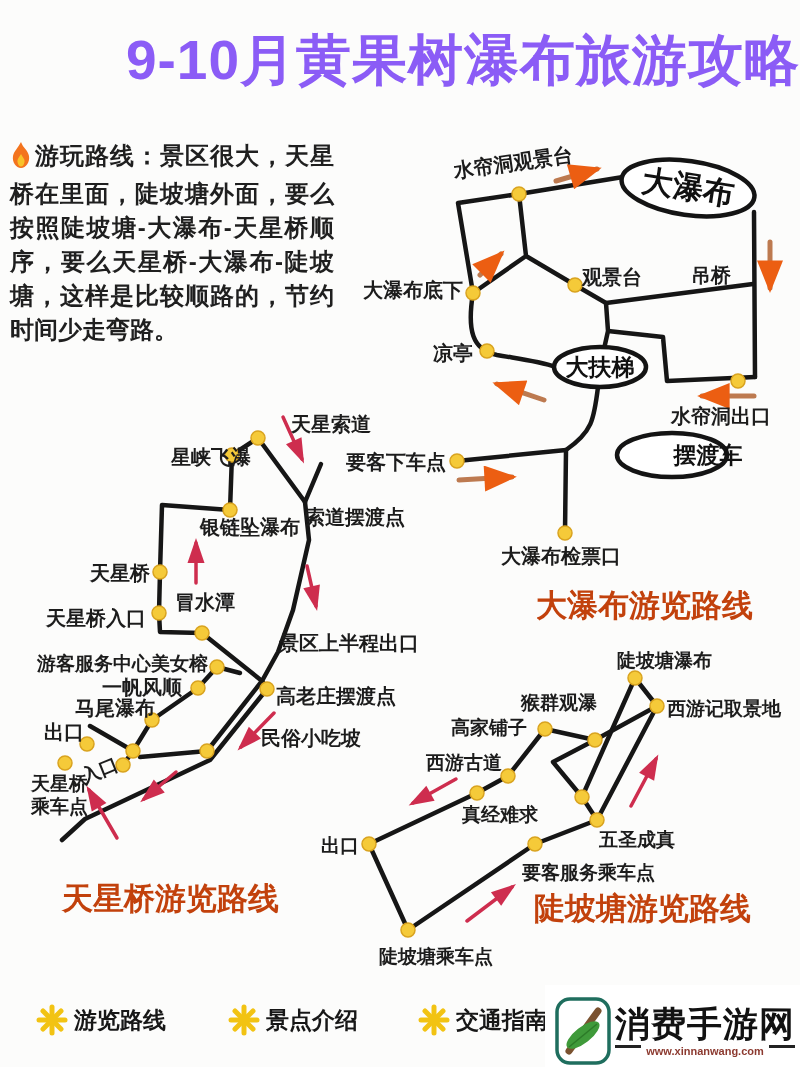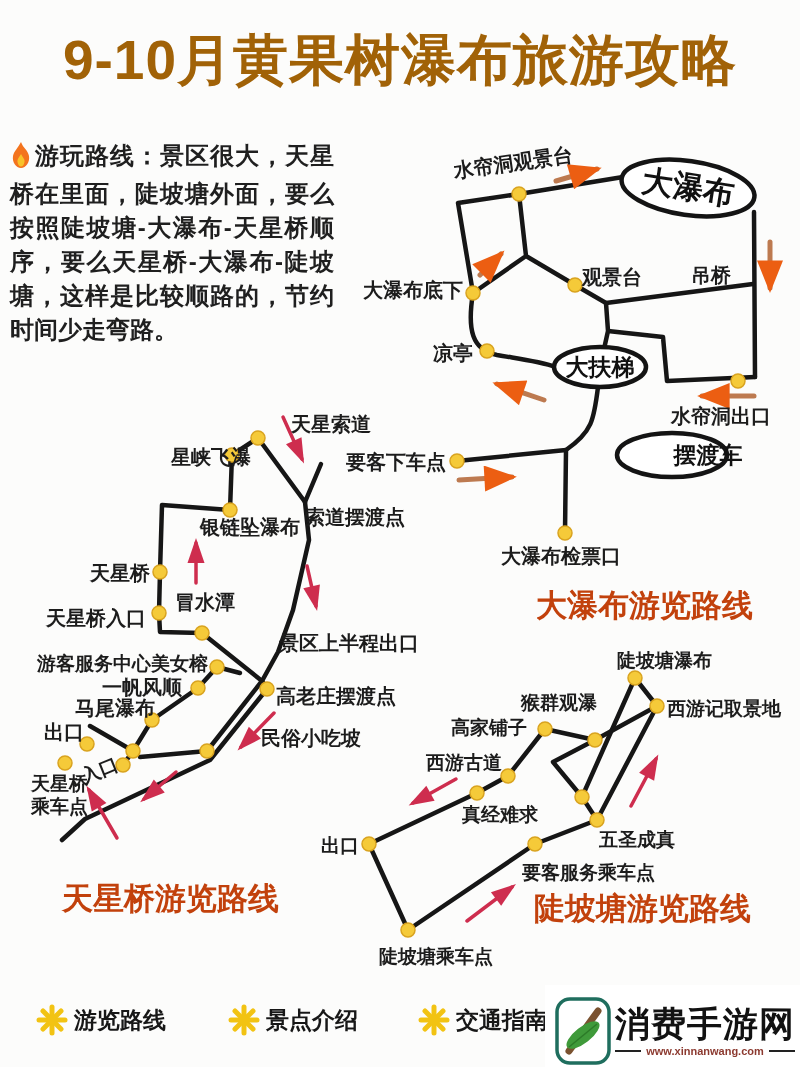--- a/index.html
+++ b/index.html
@@ -1,40 +1,40 @@
 <!DOCTYPE html>
 <html><head>
 <meta charset="utf-8">
 <style>
   html,body{margin:0;padding:0;background:#e8e8e8;}
   #page{position:relative;width:800px;height:1067px;background:#fcfcfb;overflow:hidden;
         font-family:"Liberation Sans","DejaVu Sans",sans-serif;}
-  #title{position:absolute;left:0;top:24px;width:800px;text-align:center;
-         font-size:55px;font-weight:900;color:#a16207;letter-spacing:1px;white-space:nowrap;}
+  #title{position:absolute;left:0;top:24px;width:800px;text-align:right;
+         font-size:55px;font-weight:900;color:#8b5cf6;letter-spacing:1px;white-space:nowrap;}
   #intro{position:absolute;left:10px;top:139px;width:324px;font-size:24px;font-weight:700;
          color:#1f1f1f;line-height:34px;text-align:justify;}
   #intro .flame{display:inline-block;vertical-align:-4px;margin-right:2px;}
   svg.canvas{position:absolute;left:0;top:0;}
   .lbl{position:absolute;font-size:20px;font-weight:700;color:#1c1c1c;white-space:nowrap;}
   .lbl.s{font-size:19px;}
   .ell-lbl{position:absolute;transform:translate(-50%,-50%);font-size:23px;font-weight:800;
            color:#111;white-space:nowrap;}
   .map-title{position:absolute;font-size:31px;font-weight:800;color:#c2410c;white-space:nowrap;}
   .rot-m8{transform:rotate(-8deg);transform-origin:left top;}
   .rot-m22{transform:rotate(-22deg);transform-origin:left bottom;}
   .big-ell{font-size:31px;transform:translate(-50%,-50%) rotate(9deg);}
   #legend{position:absolute;left:0;top:1004px;width:800px;height:63px;}
   .leg-item{position:absolute;top:0;display:flex;align-items:center;gap:6px;}
   .leg-item span.t{font-size:23px;font-weight:800;color:#171717;white-space:nowrap;}
   #watermark{position:absolute;left:545px;top:985px;width:255px;height:82px;background:#ffffff;
              display:flex;align-items:flex-start;}
   #wm-logo{position:absolute;left:10px;top:12px;}
   #wm-name{position:absolute;left:70px;top:16px;font-size:35px;font-weight:900;color:#121212;
            letter-spacing:1px;white-space:nowrap;}
-  #wm-url-row{position:absolute;left:70px;top:60px;width:180px;display:flex;align-items:center;gap:5px;}
+  #wm-url-row{position:absolute;left:70px;top:60px;width:180px;display:flex;gap:5px;}
   #wm-url-row .bar{flex:1;height:2.5px;background:#222;}
   #wm-url{font-size:11px;font-weight:700;color:#8c3a30;white-space:nowrap;}
 </style>
 </head>
 <body>
 
 <div id="page">
 
   <div id="title">9-10月黄果树瀑布旅游攻略</div>
 

